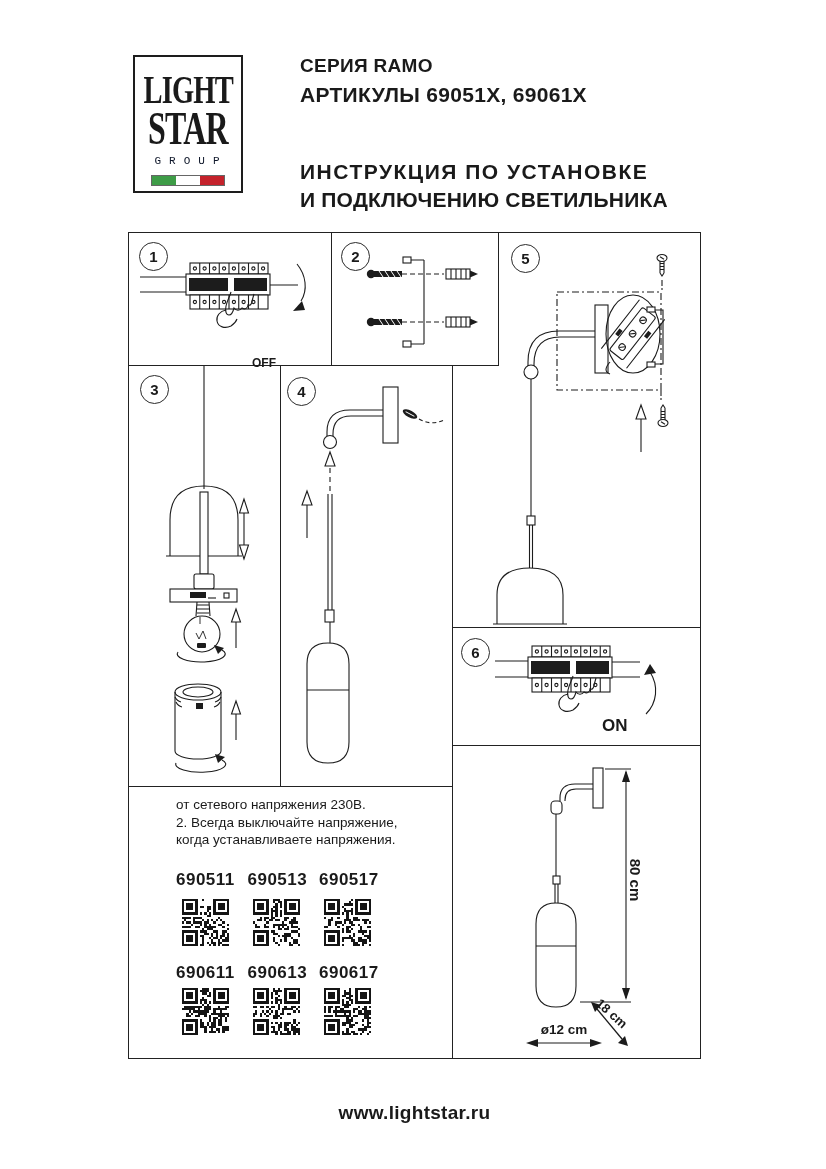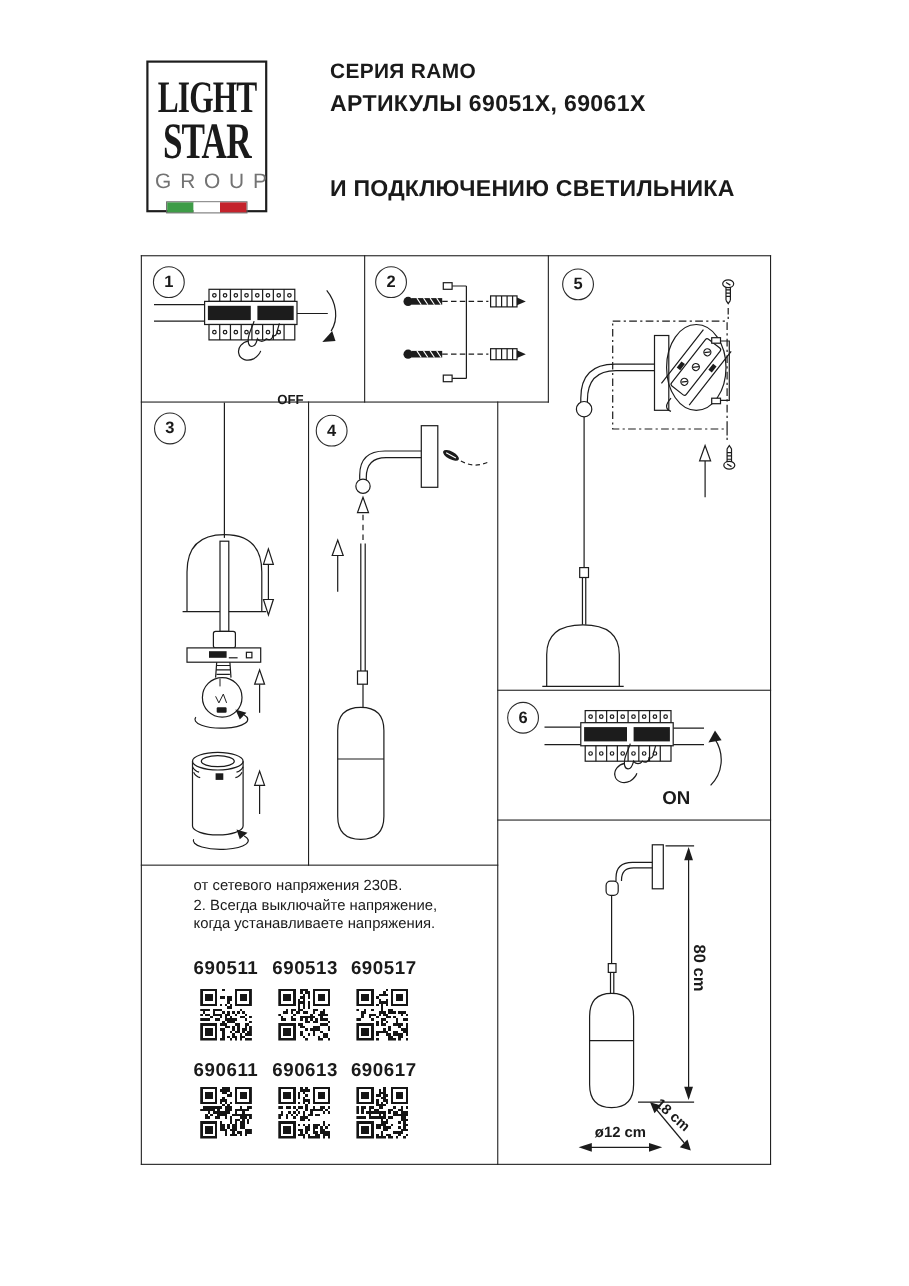--- a/index.html
+++ b/index.html
@@ -14,21 +14,21 @@
          font-weight:bold;font-size:15px;background:#ffffff;z-index:5;}
   .art{position:absolute;left:0;top:0;width:826px;height:1169px;z-index:2;}
   .lbl{position:absolute;font-weight:bold;z-index:6;white-space:nowrap;}
   
   .logo-box{position:absolute;left:133px;top:55px;width:106px;height:134px;
             border:2px solid #1d1d1d;background:#fff;text-align:center;z-index:4;}
   .logo-light{font-family:"Liberation Serif",serif;font-weight:bold;font-size:34px;line-height:1;
               margin-top:16px;letter-spacing:-1px;transform:scale(0.84,1.2);}
   .logo-star{font-family:"Liberation Serif",serif;font-weight:bold;font-size:40px;line-height:1;
              margin-top:2px;letter-spacing:-1px;transform:scale(0.80,1.16);}
-  .logo-group{font-size:19px;color:#737373;letter-spacing:8px;margin-top:7px;margin-left:6px;line-height:1;}
+  .logo-group{font-size:11px;color:#0f172a;letter-spacing:8px;margin-top:7px;margin-left:6px;line-height:1;font-family:Liberation Mono, monospace;}
   .flag{display:flex;width:72px;height:9px;margin:8px auto 0 auto;border:1px solid #666;}
   .flag span{flex:1;height:100%;}
   
   .head-block{position:absolute;left:300px;top:56px;width:400px;text-align:left;z-index:4;}
   .head-series{font-weight:bold;font-size:19px;line-height:1;margin-bottom:9px;letter-spacing:0.3px;}
   .head-articles{font-weight:bold;font-size:21px;line-height:1;margin-bottom:56px;letter-spacing:0.3px;}
   .head-title1{font-weight:bold;font-size:21px;line-height:1;margin-bottom:7px;letter-spacing:1.5px;}
   .head-title2{font-weight:bold;font-size:21px;line-height:1;letter-spacing:0.2px;}
   
   .notes{position:absolute;left:176px;top:796px;width:272px;font-size:13.5px;line-height:17.6px;z-index:4;}
@@ -58,20 +58,21 @@
     <div class="flag">
       <span style="background:#3e9c47"></span>
       <span style="background:#ffffff"></span>
       <span style="background:#c4222b"></span>
     </div>
   </div>
 
   <div class="head-block">
     <div class="head-series">СЕРИЯ RAMO</div>
     <div class="head-articles">АРТИКУЛЫ 69051X, 69061X</div>
+    <div class="head-title1">ИНСТРУКЦИЯ ПО УСТАНОВКЕ</div>
     <div class="head-title2">И ПОДКЛЮЧЕНИЮ СВЕТИЛЬНИКА</div>
   </div>
 
   <div class="hline" style="left:128px;top:232px;width:573px;"></div>
   <div class="hline" style="left:128px;top:365px;width:371px;"></div>
   <div class="hline" style="left:452px;top:627px;width:249px;"></div>
   <div class="hline" style="left:452px;top:745px;width:249px;"></div>
   <div class="hline" style="left:128px;top:786px;width:325px;"></div>
   <div class="hline" style="left:128px;top:1058px;width:573px;"></div>
   <div class="vline" style="left:128px;top:232px;height:827px;"></div>
@@ -1615,14 +1616,15 @@
         <rect x="13" y="20" width="1" height="1"></rect>
         <rect x="14" y="20" width="1" height="1"></rect>
         <rect x="16" y="20" width="1" height="1"></rect>
         <rect x="19" y="20" width="1" height="1"></rect>
       </svg></div>
 
   <div class="lbl dim-h">80 cm</div>
   <div class="lbl dim-d">18 cm</div>
   <div class="lbl dim-w">ø12 cm</div>
 
+  <div class="footer">www.lightstar.ru</div>
 
 </div>
 
 </body></html>

